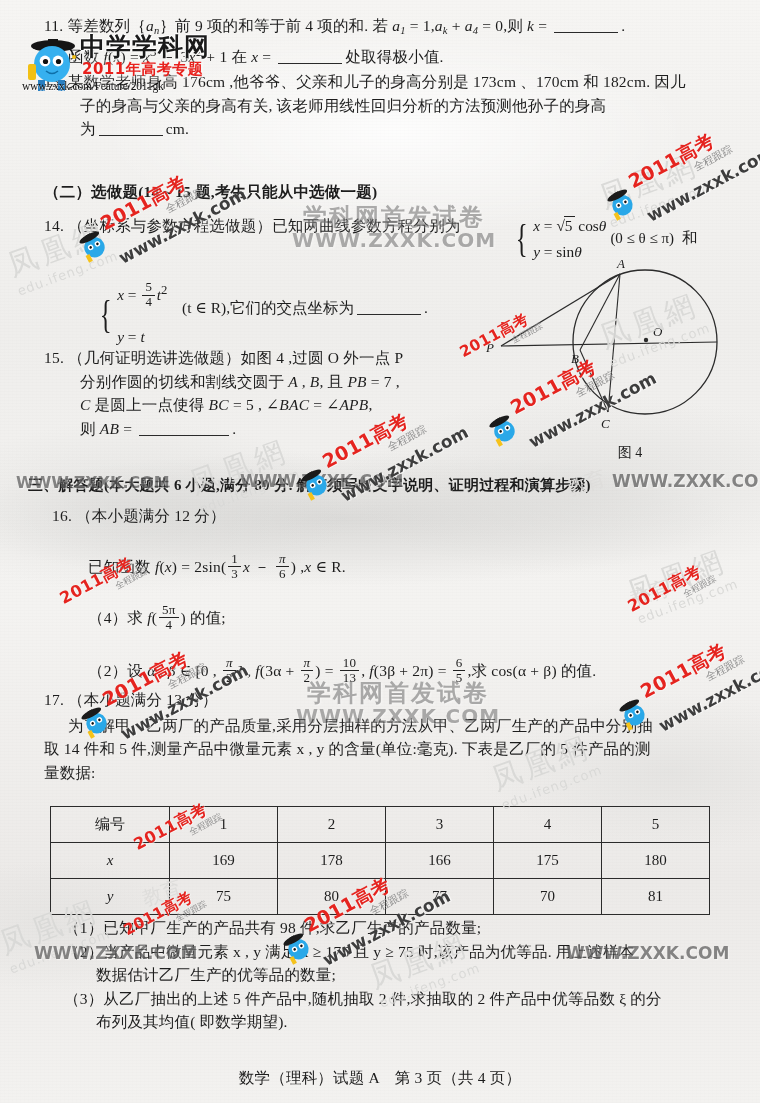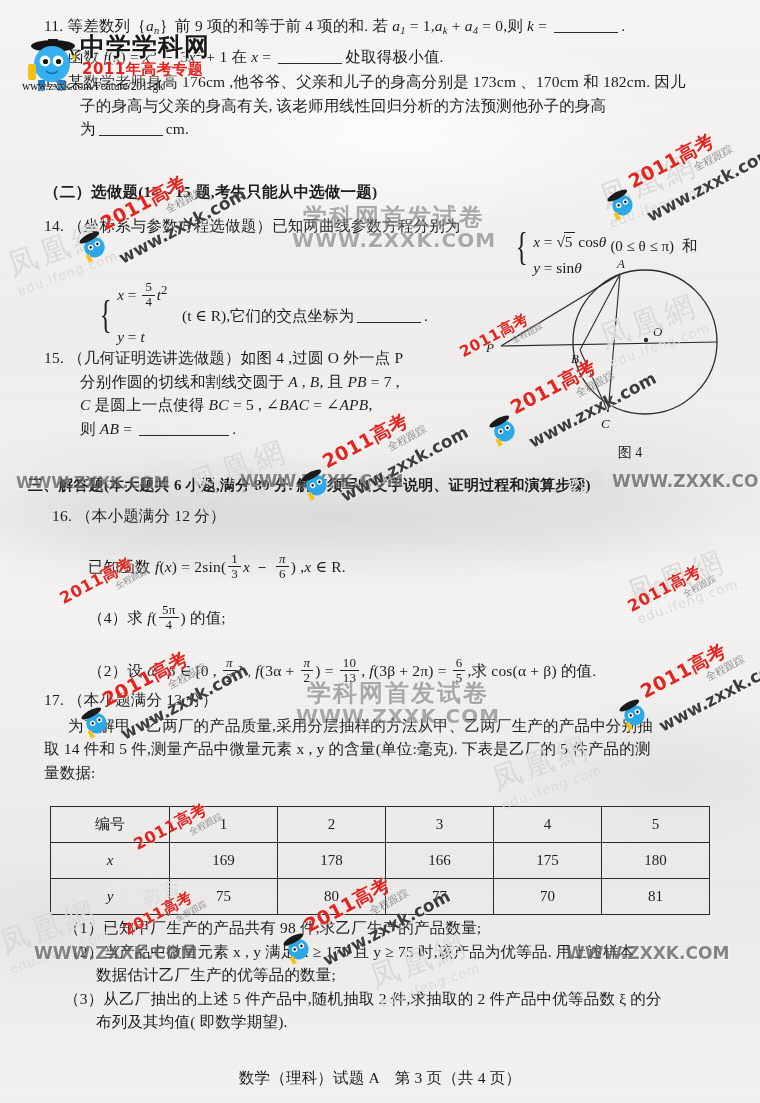--- a/index.html
+++ b/index.html
@@ -184,37 +184,37 @@
 
   <div id="q14">
     <div class="line" style="white-space:nowrap;">
       <span class="qnum">14.</span>
       <span>（坐标系与参数方程选做题）已知两曲线参数方程分别为</span>
     </div>
     <div style="position:absolute;left:468px;top:-1px;width:280px;white-space:nowrap;">
       <span class="sys">
         <span class="brace">{</span>
         <span class="rows">
-          <span style="display:block;margin-top:16px;"><span class="mathi">x</span><span> = </span><span class="sqrt">√<span class="rad">5</span></span><span> cos</span><span class="mathi">θ</span></span>
+          <span style="display:block;"><span class="mathi">x</span><span> = </span><span class="sqrt">√<span class="rad">5</span></span><span> cos</span><span class="mathi">θ</span></span>
           <span style="display:block;"><span class="mathi">y</span><span> = sin</span><span class="mathi">θ</span></span>
         </span>
       </span>
       <span style="font-size:15px;">(0 ≤ θ ≤ π)</span>
       <span style="font-size:15.5px;margin-left:4px;">和</span>
     </div>
 
     <div style="position:absolute;left:52px;top:66px;white-space:nowrap;">
       <span class="sys">
         <span class="brace">{</span>
         <span class="rows">
           <span style="display:block;"><span class="mathi">x</span><span> = </span><span class="frac"><span class="num">5</span><span class="den">4</span></span><span class="mathi">t</span><sup>2</sup></span>
           <span style="display:block;margin-top:14px;"><span class="mathi">y</span><span> = </span><span class="mathi">t</span></span>
         </span>
       </span>
-      <span style="position:absolute;left:86px;top:18px;font-size:15.5px;white-space:nowrap;margin-top:8px;">
+      <span style="position:absolute;left:86px;top:18px;font-size:15.5px;white-space:nowrap;">
         <span>(t ∈ R)</span><span>,它们的交点坐标为</span><span class="blank"></span><span>.</span>
       </span>
     </div>
   </div>
 
   <div id="q15">
     <div class="line">
       <span class="qnum">15.</span>
       <span>（几何证明选讲选做题）如图 4 ,过圆 O 外一点 P</span>
     </div>

